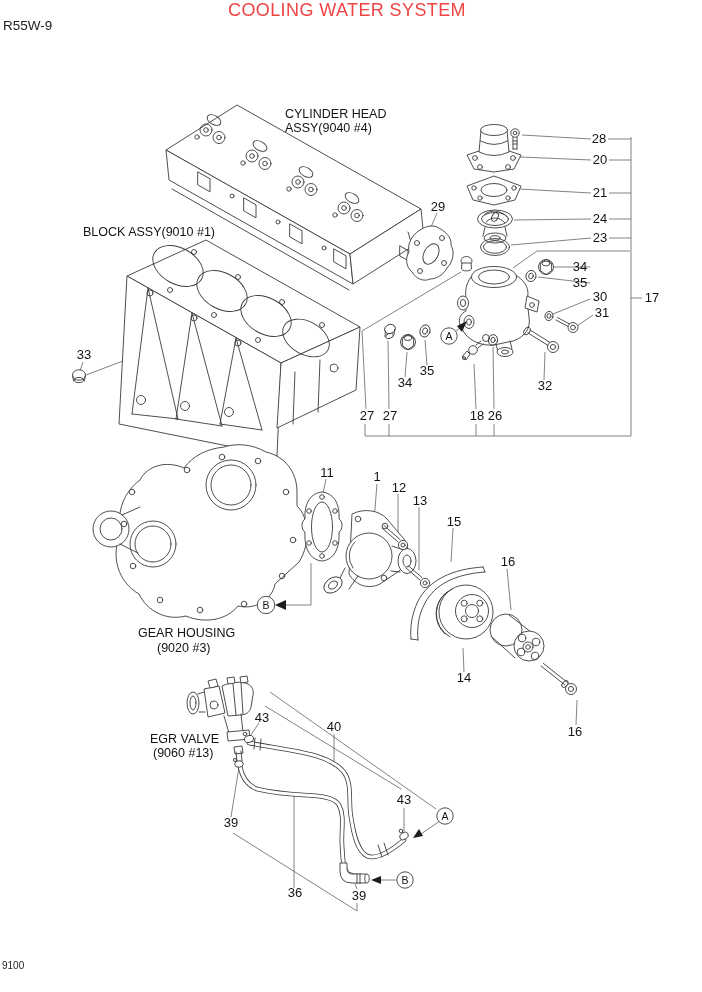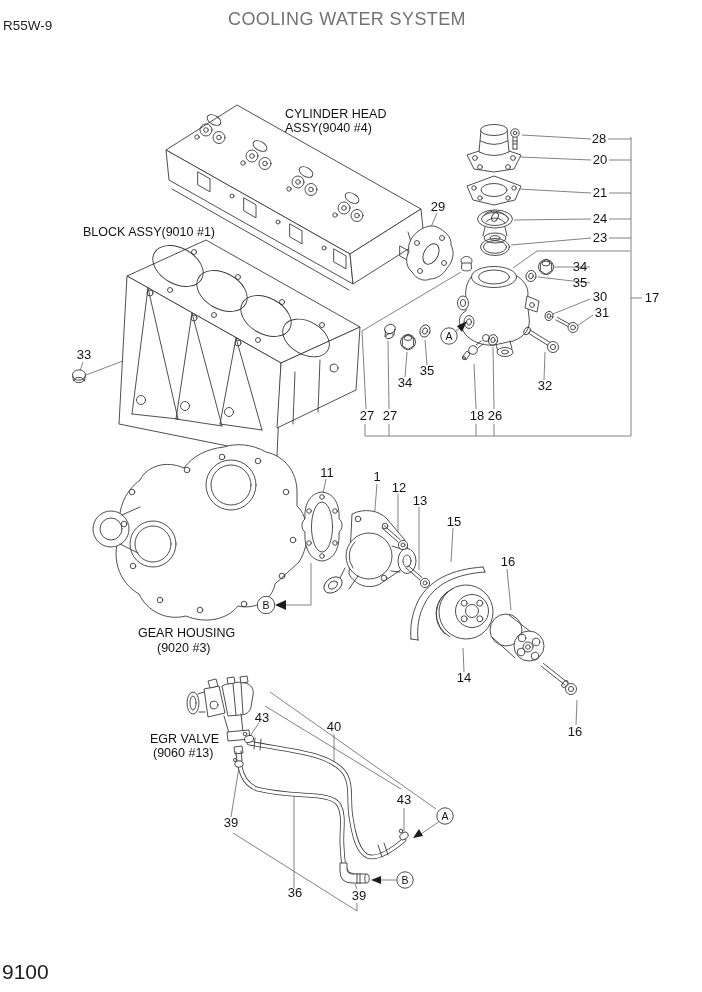--- a/index.html
+++ b/index.html
@@ -1,21 +1,21 @@
 <!DOCTYPE html>
 <html><head>
 <meta charset="utf-8">
 <style>
   html,body{margin:0;padding:0;}
   body{width:702px;height:992px;position:relative;background:#fff;overflow:hidden;
        font-family:"Liberation Sans",sans-serif;}
   .hdr-model{position:absolute;left:3px;top:18px;font-size:13.5px;color:#1d1d1d;}
-  .hdr-title{position:absolute;left:347px;top:9px;transform:translateX(-50%);
-             font-size:18px;letter-spacing:.4px;color:#737373;white-space:nowrap;}
-  .ftr{position:absolute;left:2px;top:960px;font-size:21px;color:#1d1d1d;}
+  .hdr-title{position:absolute;left:347px;top:0px;transform:translateX(-50%);
+             font-size:18px;letter-spacing:.4px;color:#ef4444;white-space:nowrap;}
+  .ftr{position:absolute;left:2px;top:960px;font-size:10px;color:#1d1d1d;}
   svg.diagram{position:absolute;left:0;top:0;}
   .s{fill:none;stroke:#3b3b3b;stroke-width:.9;stroke-linecap:round;stroke-linejoin:round;}
   .f{fill:#fff;stroke:#3b3b3b;stroke-width:.9;stroke-linejoin:round;}
   .l{fill:none;stroke:#585858;stroke-width:.75;}
   .tube{fill:none;stroke:#3b3b3b;stroke-width:4.6;stroke-linecap:round;}
   .tubein{fill:none;stroke:#fff;stroke-width:3;stroke-linecap:round;}
   .t{font-family:"Liberation Sans",sans-serif;font-size:13px;fill:#141414;text-anchor:middle;}
   .cl{font-family:"Liberation Sans",sans-serif;font-size:12.5px;fill:#141414;}
   .vm{font-family:"Liberation Sans",sans-serif;font-size:10.5px;fill:#141414;text-anchor:middle;}
   .arr{fill:#1c1c1c;stroke:none;}

